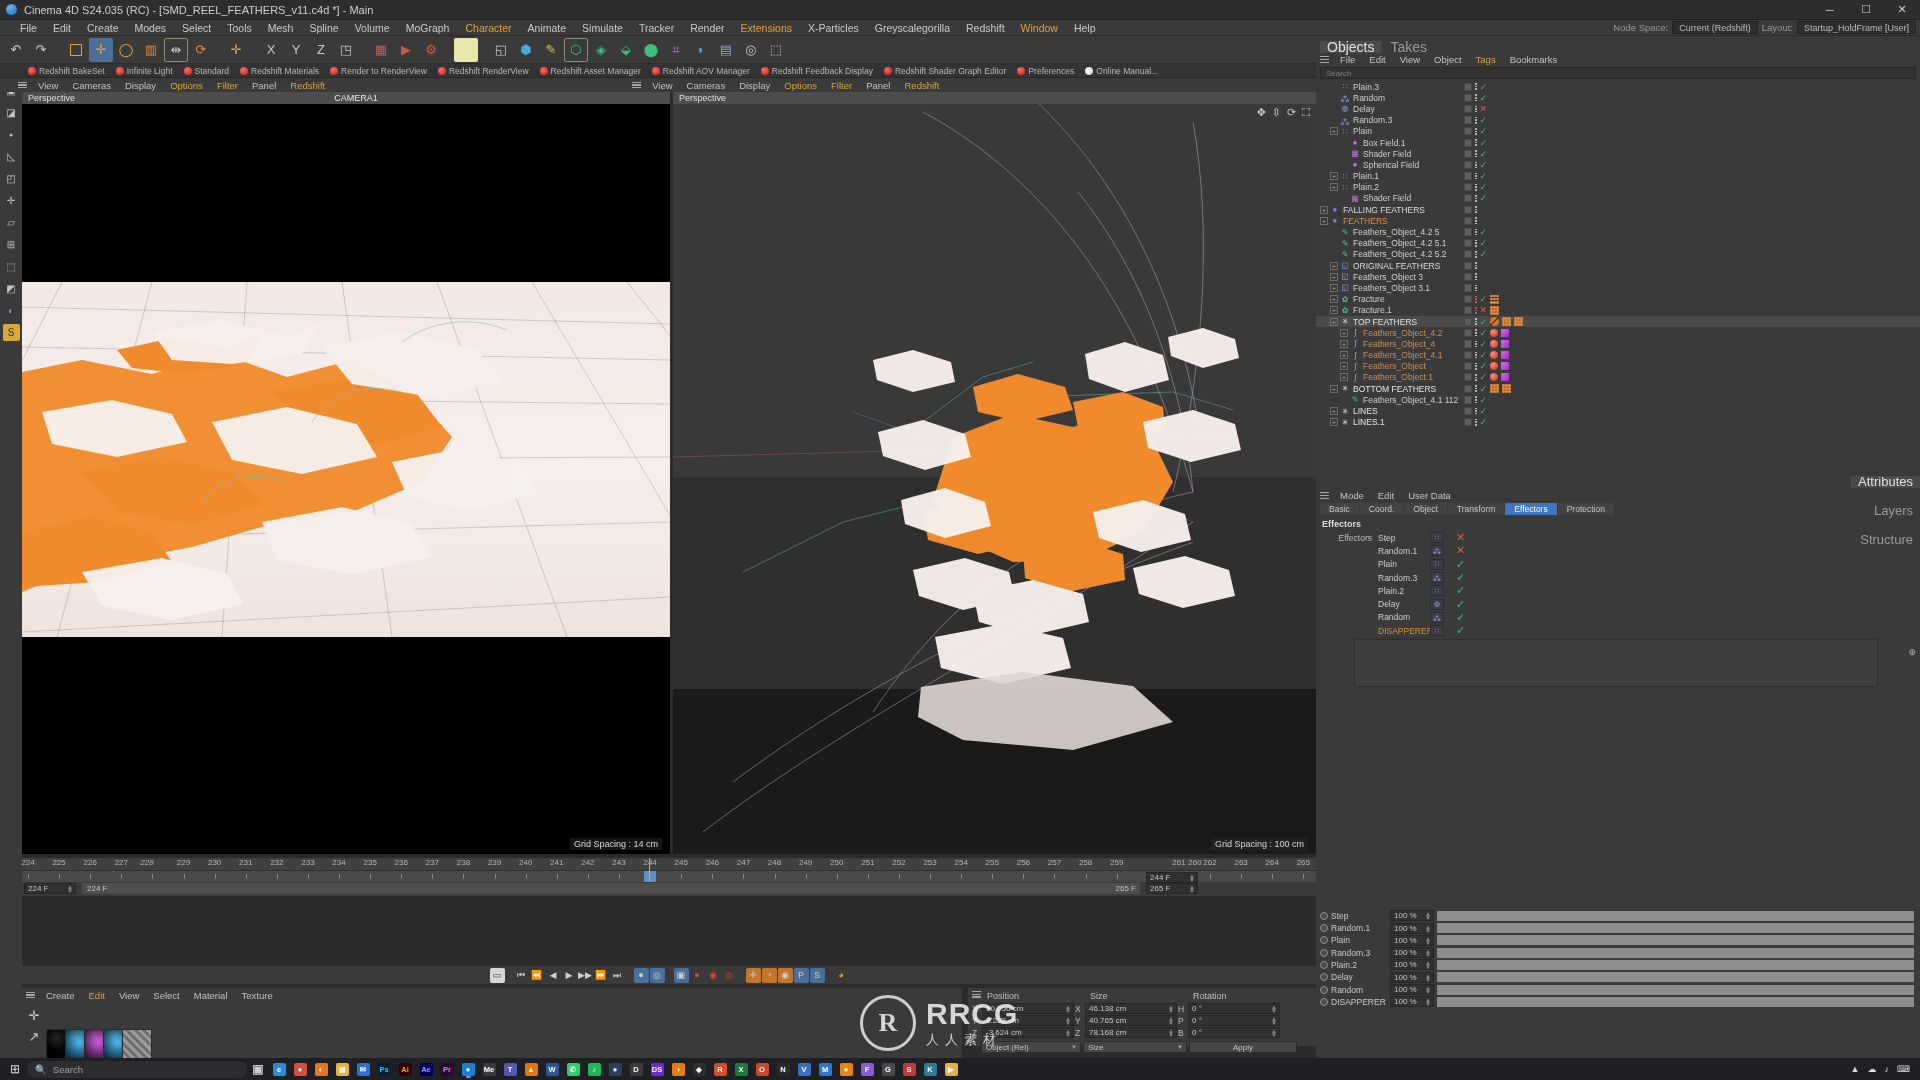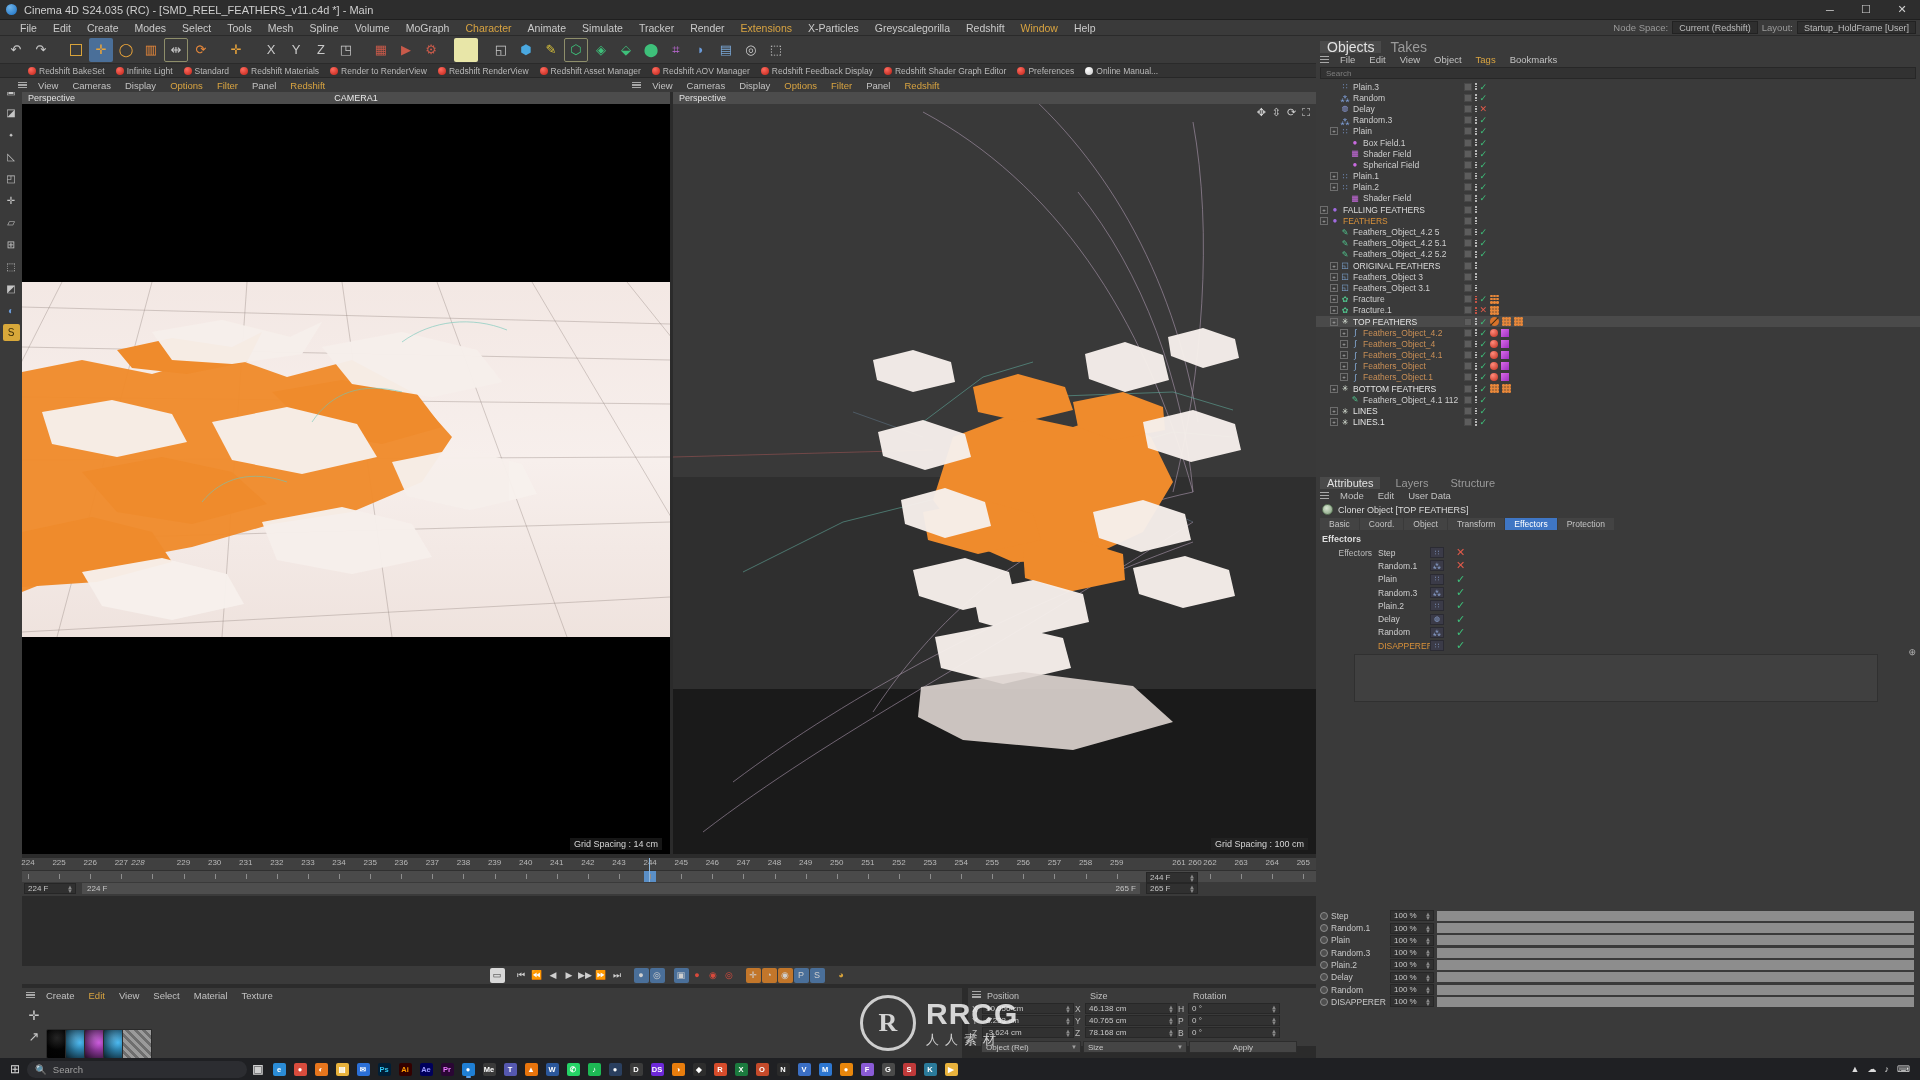--- a/index.html
+++ b/index.html
@@ -210,21 +210,21 @@
   .otags { position: absolute; left: 148px; display: flex; align-items: center; gap: 3px; }
   .tagbox { width: 8px; height: 8px; background: #5d5d5d; border: 1px solid #484848; }
   .dots { display: flex; flex-direction: column; gap: 1px; }
   .dots i { width: 1.6px; height: 1.6px; background: #d0d0d0; border-radius: 50%; }
   .chk { color: #3ec07a; font-size: 9px; line-height: 8px; }
   .chk.x { color: #e05a4a; }
   .tagicon { width: 8px; height: 8px; border-radius: 50%; }
 
   
   .attrpanel { position: absolute; left: 0; right: 0; top: 436px; bottom: 0; background: #3a3a3a; }
-  .attrtabs { height: 13px; display: flex; align-items: flex-end; font-size: 11px; padding-left: 4px; gap: 8px; }
+  .attrtabs { height: 13px; display: flex; align-items: flex-end; font-size: 13px; padding-left: 4px; gap: 17px; flex-direction: column; }
   .attrmenu { height: 13px; display: flex; align-items: center; font-size: 9.5px; padding-left: 4px; }
   .attrmenu .mi { padding: 0 7px; color: #c2c2c2; }
   .objhead { height: 15px; display: flex; align-items: center; font-size: 9px; color: #dcdcdc; padding-left: 6px; gap: 5px; }
   .gearicon {
     width: 11px; height: 11px; border-radius: 50%;
     background: radial-gradient(circle at 40% 35%, #d8e6d2, #7e9a78);
     border: 1.5px solid #5f7a5b;
   }
   .ptabs { height: 13px; display: flex; align-items: center; font-size: 8.5px; padding-left: 4px; gap: 1px; }
   .ptab { padding: 0 9px; height: 12px; line-height: 12px; color: #c5c5c5; background: #434343; }
@@ -594,21 +594,21 @@
         <div class="vp-footer">Grid Spacing : 100 cm</div>
       </div>
     </div>
 
     <div class="timeline">
       <div class="ruler" id="ruler">
           <div class="tick" style="left: 6px;">224</div>
           <div class="tick" style="left: 37.1058px;">225</div>
           <div class="tick" style="left: 68.2115px;">226</div>
           <div class="tick" style="left: 99.3173px;">227</div>
-          <div class="tick" style="left: 116px; font-style: italic;">228</div>
+          <div class="tick" style="left: 125px; font-style: italic;">228</div>
           <div class="tick" style="left: 161.529px;">229</div>
           <div class="tick" style="left: 192.635px;">230</div>
           <div class="tick" style="left: 223.74px;">231</div>
           <div class="tick" style="left: 254.846px;">232</div>
           <div class="tick" style="left: 285.952px;">233</div>
           <div class="tick" style="left: 317.058px;">234</div>
           <div class="tick" style="left: 348.163px;">235</div>
           <div class="tick" style="left: 379.269px;">236</div>
           <div class="tick" style="left: 410.375px;">237</div>
           <div class="tick" style="left: 441.481px;">238</div>
@@ -1402,24 +1402,20 @@
       <div class="attrmenu" id="attrmenu">
         <span class="hamb">
             <i></i>
             <i></i>
             <i></i>
           </span>
       <div class="mi">Mode</div>
           <div class="mi">Edit</div>
           <div class="mi">User Data</div>
         </div>
-      <div class="objhead">
-        <span class="gearicon"></span>
-        <span>Cloner Object [TOP FEATHERS]</span>
-      </div>
       <div class="ptabs" id="ptabs">
           <div class="ptab">Basic</div>
           <div class="ptab">Coord.</div>
           <div class="ptab">Object</div>
           <div class="ptab">Transform</div>
           <div class="ptab act">Effectors</div>
           <div class="ptab">Protection</div>
         </div>
       <div class="sectitle">Effectors</div>
       <div id="efflist">

